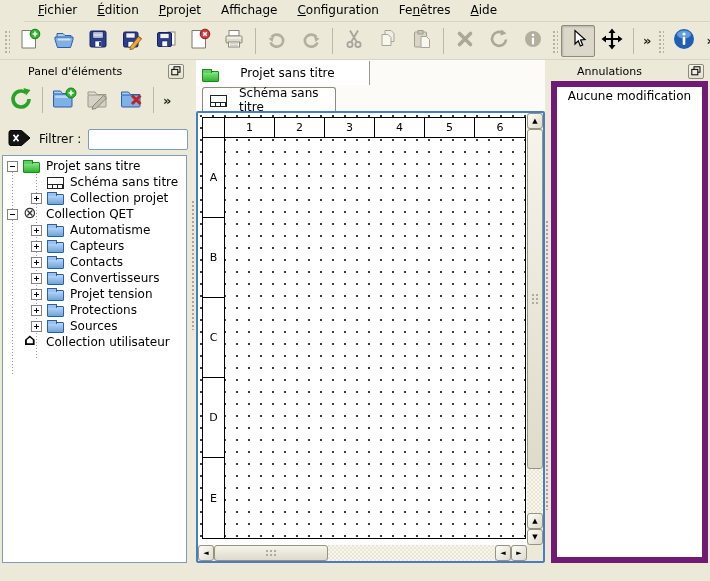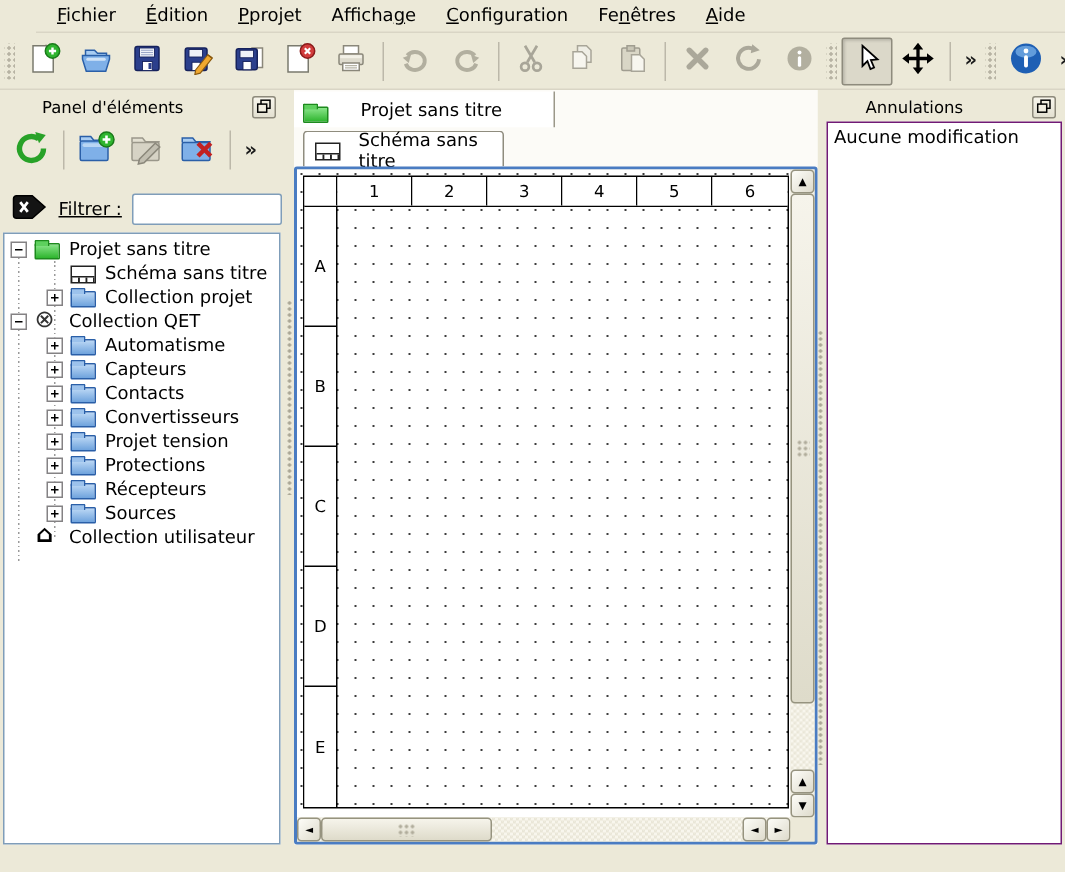--- a/index.html
+++ b/index.html
@@ -39,21 +39,21 @@
     background-size:4px 4px; }
   .dock-title { font-size:11px; padding:0 4px; white-space:nowrap; }
   .dock-btn { width:16px; height:15px; flex:none; display:flex; align-items:center;
     justify-content:center; border:1px solid #8d8a7c; border-radius:2px;
     background:linear-gradient(#f7f5ec,#e3e0d1); }
   
   #left-toolbar { position:absolute; top:20px; left:0; right:0; height:40px;
     display:flex; align-items:center; padding-left:4px; }
   .ltbtn { width:34px; height:34px; flex:none; display:flex; align-items:center; justify-content:center; }
   #filter-row { position:absolute; top:66px; left:0; right:0; height:26px;
-    display:flex; align-items:center; gap:7px; padding-left:7px;text-decoration:underline; }
+    display:flex; align-items:center; gap:7px; padding-left:7px; }
   #filter-input { width:100px; height:21px; border:1px solid #7f9db9;
     border-radius:2px; background:#fff; font:inherit; padding:0 3px; }
   
   #tree { position:absolute; top:95px; left:2px; right:3px; bottom:18px;
     background:#fff; border:1px solid #7f9db9; padding-top:2px; overflow:hidden; }
   .tree-line { position:absolute; width:1px;
     background-image: repeating-linear-gradient(to bottom, #9a9a9a 0 1px, rgba(0,0,0,0) 1px 3px); }
   #tree-line-root { left:9px; top:10px; height:208px; }
   #tree-line-child { left:33px; top:18px; height:184px; }
   .trow { height:16px; display:flex; align-items:center; position:relative; cursor:default; }
@@ -140,21 +140,21 @@
   #vthumb { top:16px; left:0; width:16px; height:340px; }
   #vup2 { bottom:16px; left:0; }
   #vdown { bottom:0; left:0; }
   #hleft { left:0; top:0; }
   #hthumb { left:16px; top:0; height:16px; width:114px; }
   #hleft2 { right:16px; top:0; }
   #hright { right:0; top:0; }
   #scorner { position:absolute; right:0; bottom:0; width:16px; height:16px; background:#ece9d8; }
   
   #undo-list { position:absolute; top:21px; left:2px; right:2px; bottom:18px;
-    background:#fff; border:1px solid #701a75; }
+    background:#fff; border:6px solid #701a75;text-align:center; }
   .undo-item { padding:2px 4px; }
 </style>
 </head>
 <body>
 
 <div id="menubar">
   <div class="menu-item"><span></span><span class="u">F</span><span>ichier</span></div>
 
   <div class="menu-item"><span></span><span class="u">É</span><span>dition</span></div>
 
@@ -424,25 +424,20 @@
     <span class="ico folder"></span>
     <span class="tlabel">Projet tension</span>
   </div>
 
   <div class="trow lvl1">
     <span class="ebox plus"></span>
     <span class="ico folder"></span>
     <span class="tlabel">Protections</span>
   </div>
 
-  <div class="trow lvl1">
-    <span class="ebox plus"></span>
-    <span class="ico folder"></span>
-    <span class="tlabel">Récepteurs</span>
-  </div>
 
 
   <div class="trow lvl1">
     <span class="ebox plus"></span>
     <span class="ico folder"></span>
     <span class="tlabel">Sources</span>
   </div>
 
   <div class="trow lvl0">
     <span class="ebox none"></span>

